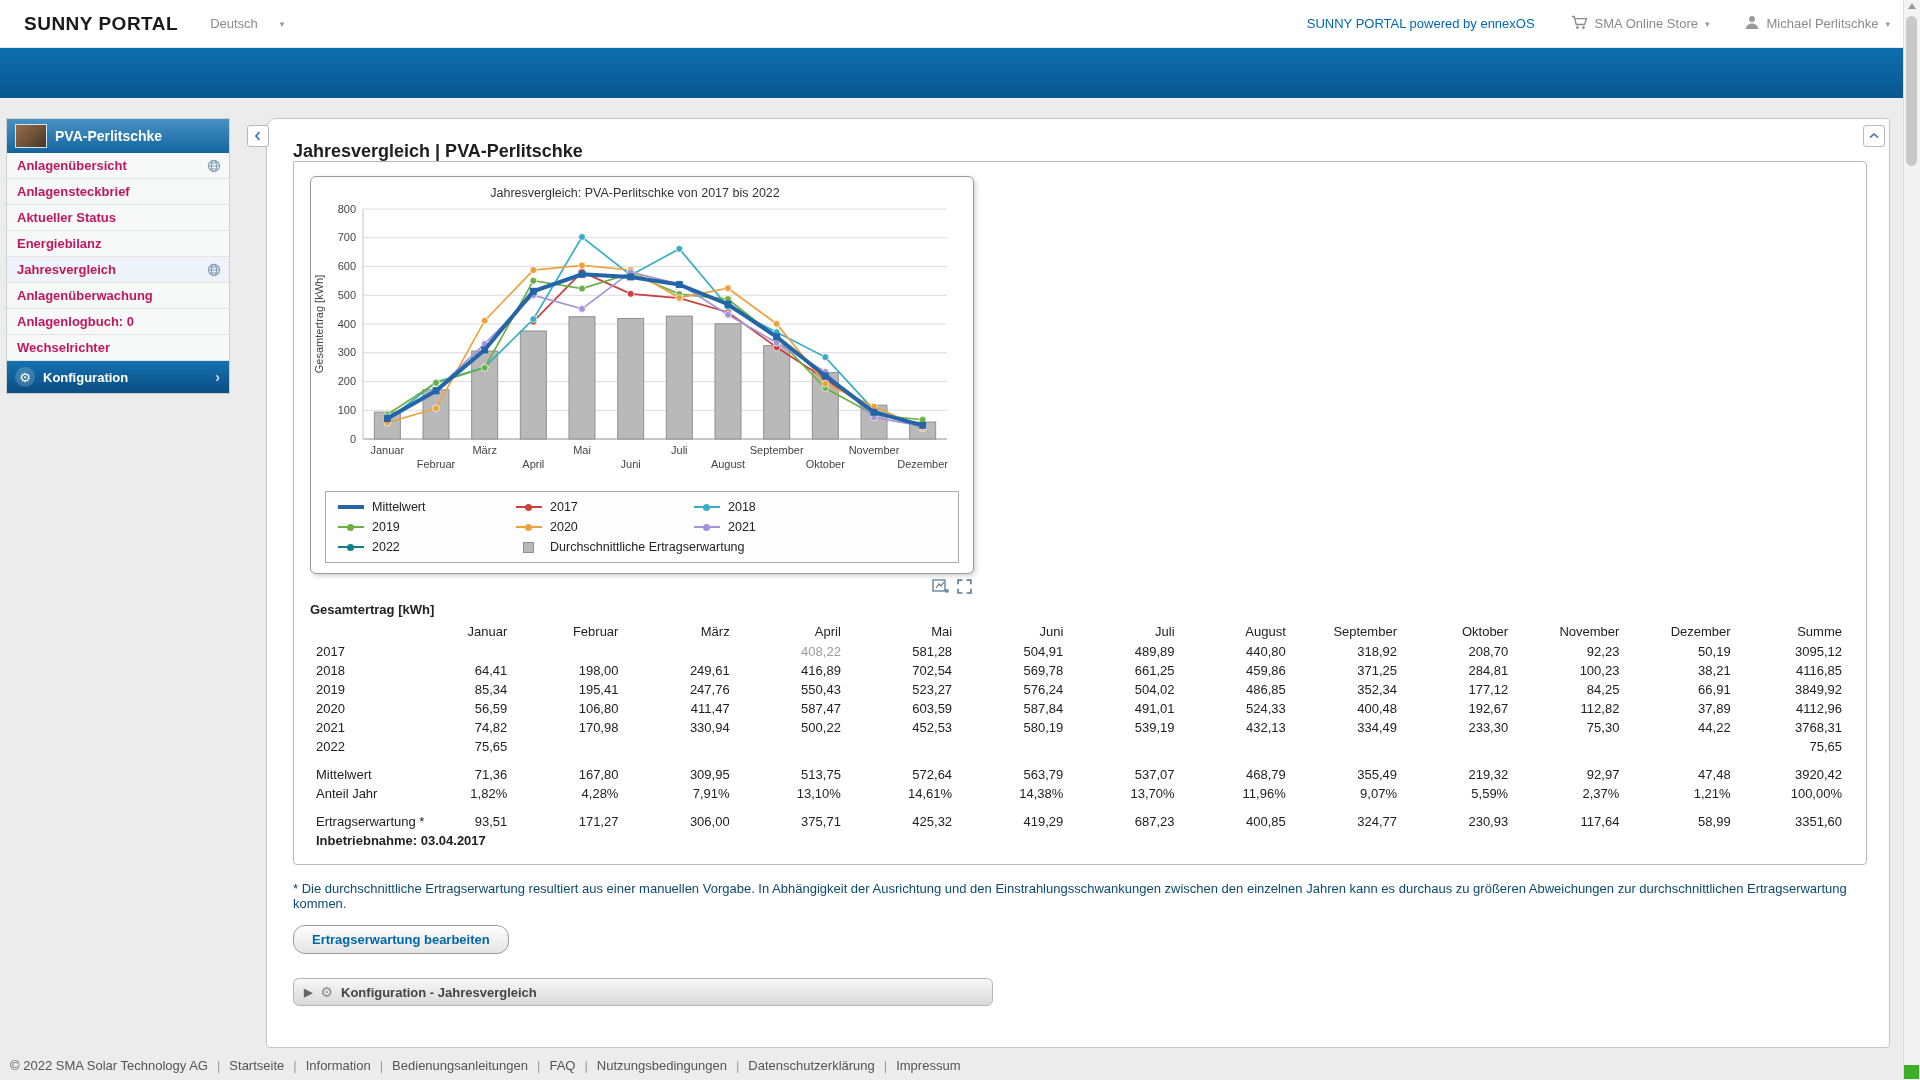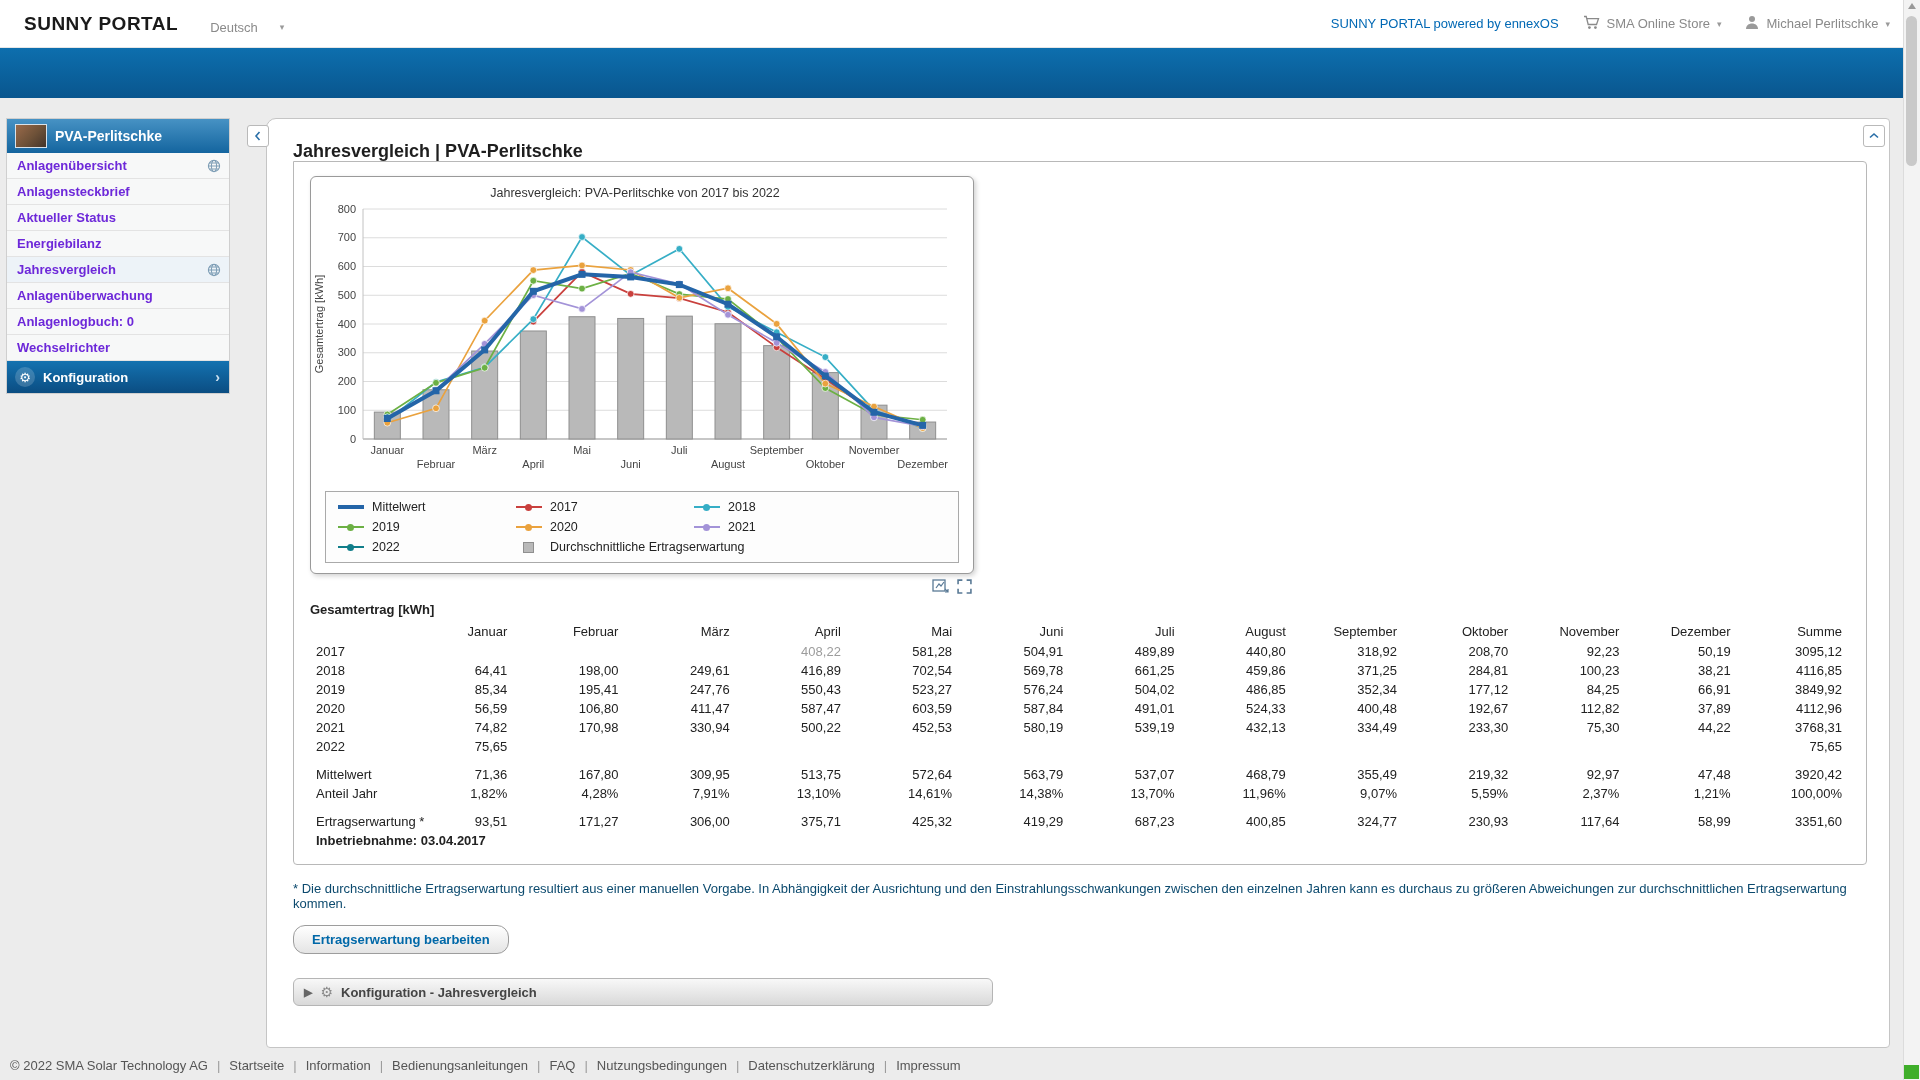--- a/index.html
+++ b/index.html
@@ -2,42 +2,42 @@
 <html><head>
 <meta charset="utf-8">
 <style>
   *{box-sizing:border-box;margin:0;padding:0}
   html,body{width:1920px;height:1080px;overflow:hidden;background:#ececec;
     font-family:"Liberation Sans",sans-serif;color:#222}
 
   
   .topbar{height:48px;background:#fff;display:flex;justify-content:space-between;
     align-items:center;padding:0 30px 0 24px;border-bottom:1px solid #e6e6e6}
-  .tb-left{display:flex;align-items:flex-end}
+  .tb-left{display:flex;align-items:center}
   .logo{font-size:19px;font-weight:bold;letter-spacing:.5px;color:#1a1a1a;cursor:pointer}
   .lang{margin-left:32px;font-size:13px;color:#8a8a8a;cursor:pointer;display:flex;align-items:center;gap:22px}
   .caret{font-size:9px;color:#9a9a9a}
-  .tb-right{display:flex;align-items:center;gap:24px;font-size:13px}
+  .tb-right{display:flex;align-items:center;gap:36px;font-size:13px}
   .powered{color:#0068b4;cursor:pointer;text-decoration:none}
   .store,.user{color:#8a8a8a;cursor:pointer;display:flex;align-items:center;gap:7px}
 
   
   .blueband{height:50px;background:linear-gradient(180deg,#0d6fae 0%,#09568e 100%)}
 
   
   .layout{display:flex;align-items:flex-start;gap:36px;padding:20px 30px 0 6px}
 
   
   .sidebar{width:224px;flex:none;border:1px solid #cfcfcf;background:#f7f8f8}
   .side-head{height:34px;background:linear-gradient(180deg,#4792c4,#14659f);display:flex;
     align-items:center;gap:8px;padding:0 8px;color:#fff;font-weight:bold;font-size:14px;cursor:pointer}
   .thumb{width:32px;height:24px;flex:none;border:1px solid #d8e2ea;
     background:linear-gradient(135deg,#9a6a4a 0%,#6d5138 55%,#43342a 100%)}
   .side-item{position:relative;height:26px;display:flex;align-items:center;padding:0 10px;
-    border-bottom:1px solid #e3e3e3;cursor:pointer;font-size:13px;font-weight:bold;color:#6d28d9}
+    border-bottom:1px solid #e3e3e3;cursor:pointer;font-size:13px;font-weight:bold;color:#be185d}
   .side-item.active{background:#edf3f8}
   .globe{position:absolute;right:8px;top:6px;width:14px;height:14px}
   .side-config{height:32px;background:linear-gradient(180deg,#1472b0,#0b4d82);display:flex;
     align-items:center;gap:8px;padding:0 8px;color:#fff;font-weight:bold;font-size:13px;cursor:pointer;position:relative}
   .gearwrap{width:20px;height:20px;border-radius:50%;background:rgba(255,255,255,.18);
     display:grid;place-items:center;font-family:"DejaVu Sans",sans-serif;font-size:13px;color:#fff}
   .cfg-arrow{position:absolute;right:9px;font-size:14px;color:#cfe2f0}
 
   
   .panel{flex:1;position:relative;background:#fff;border:1px solid #c5c5c5;

